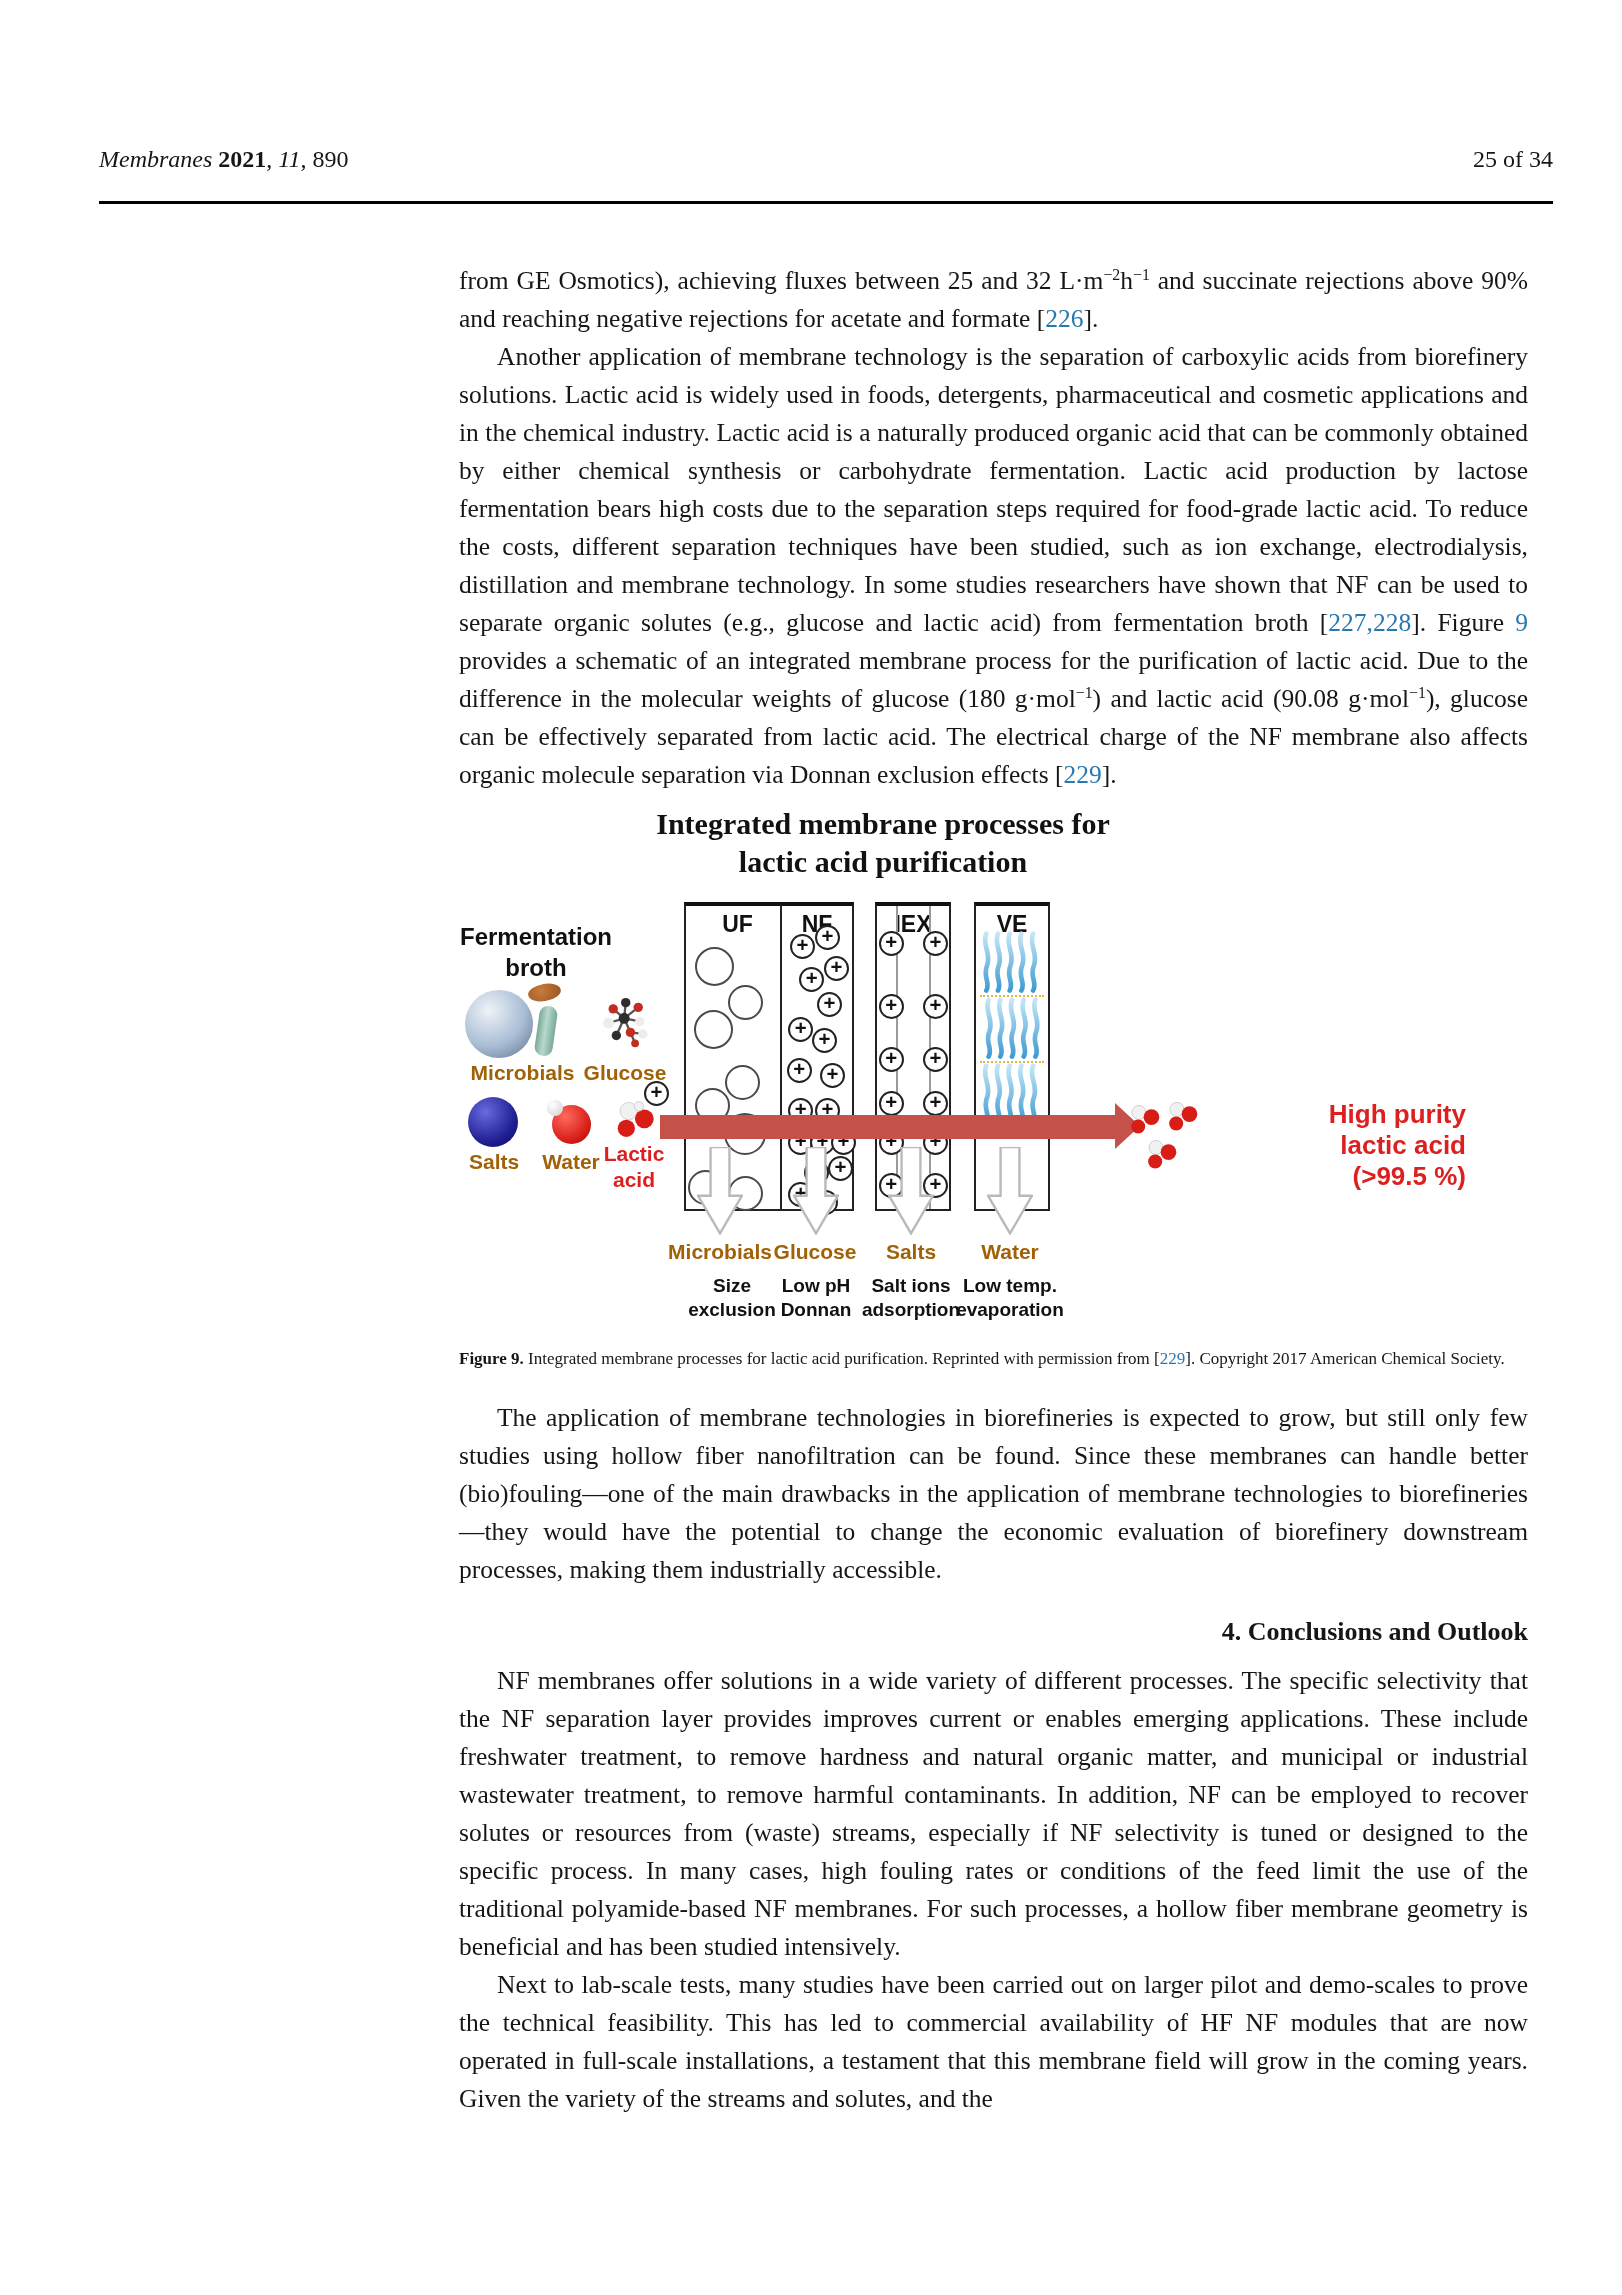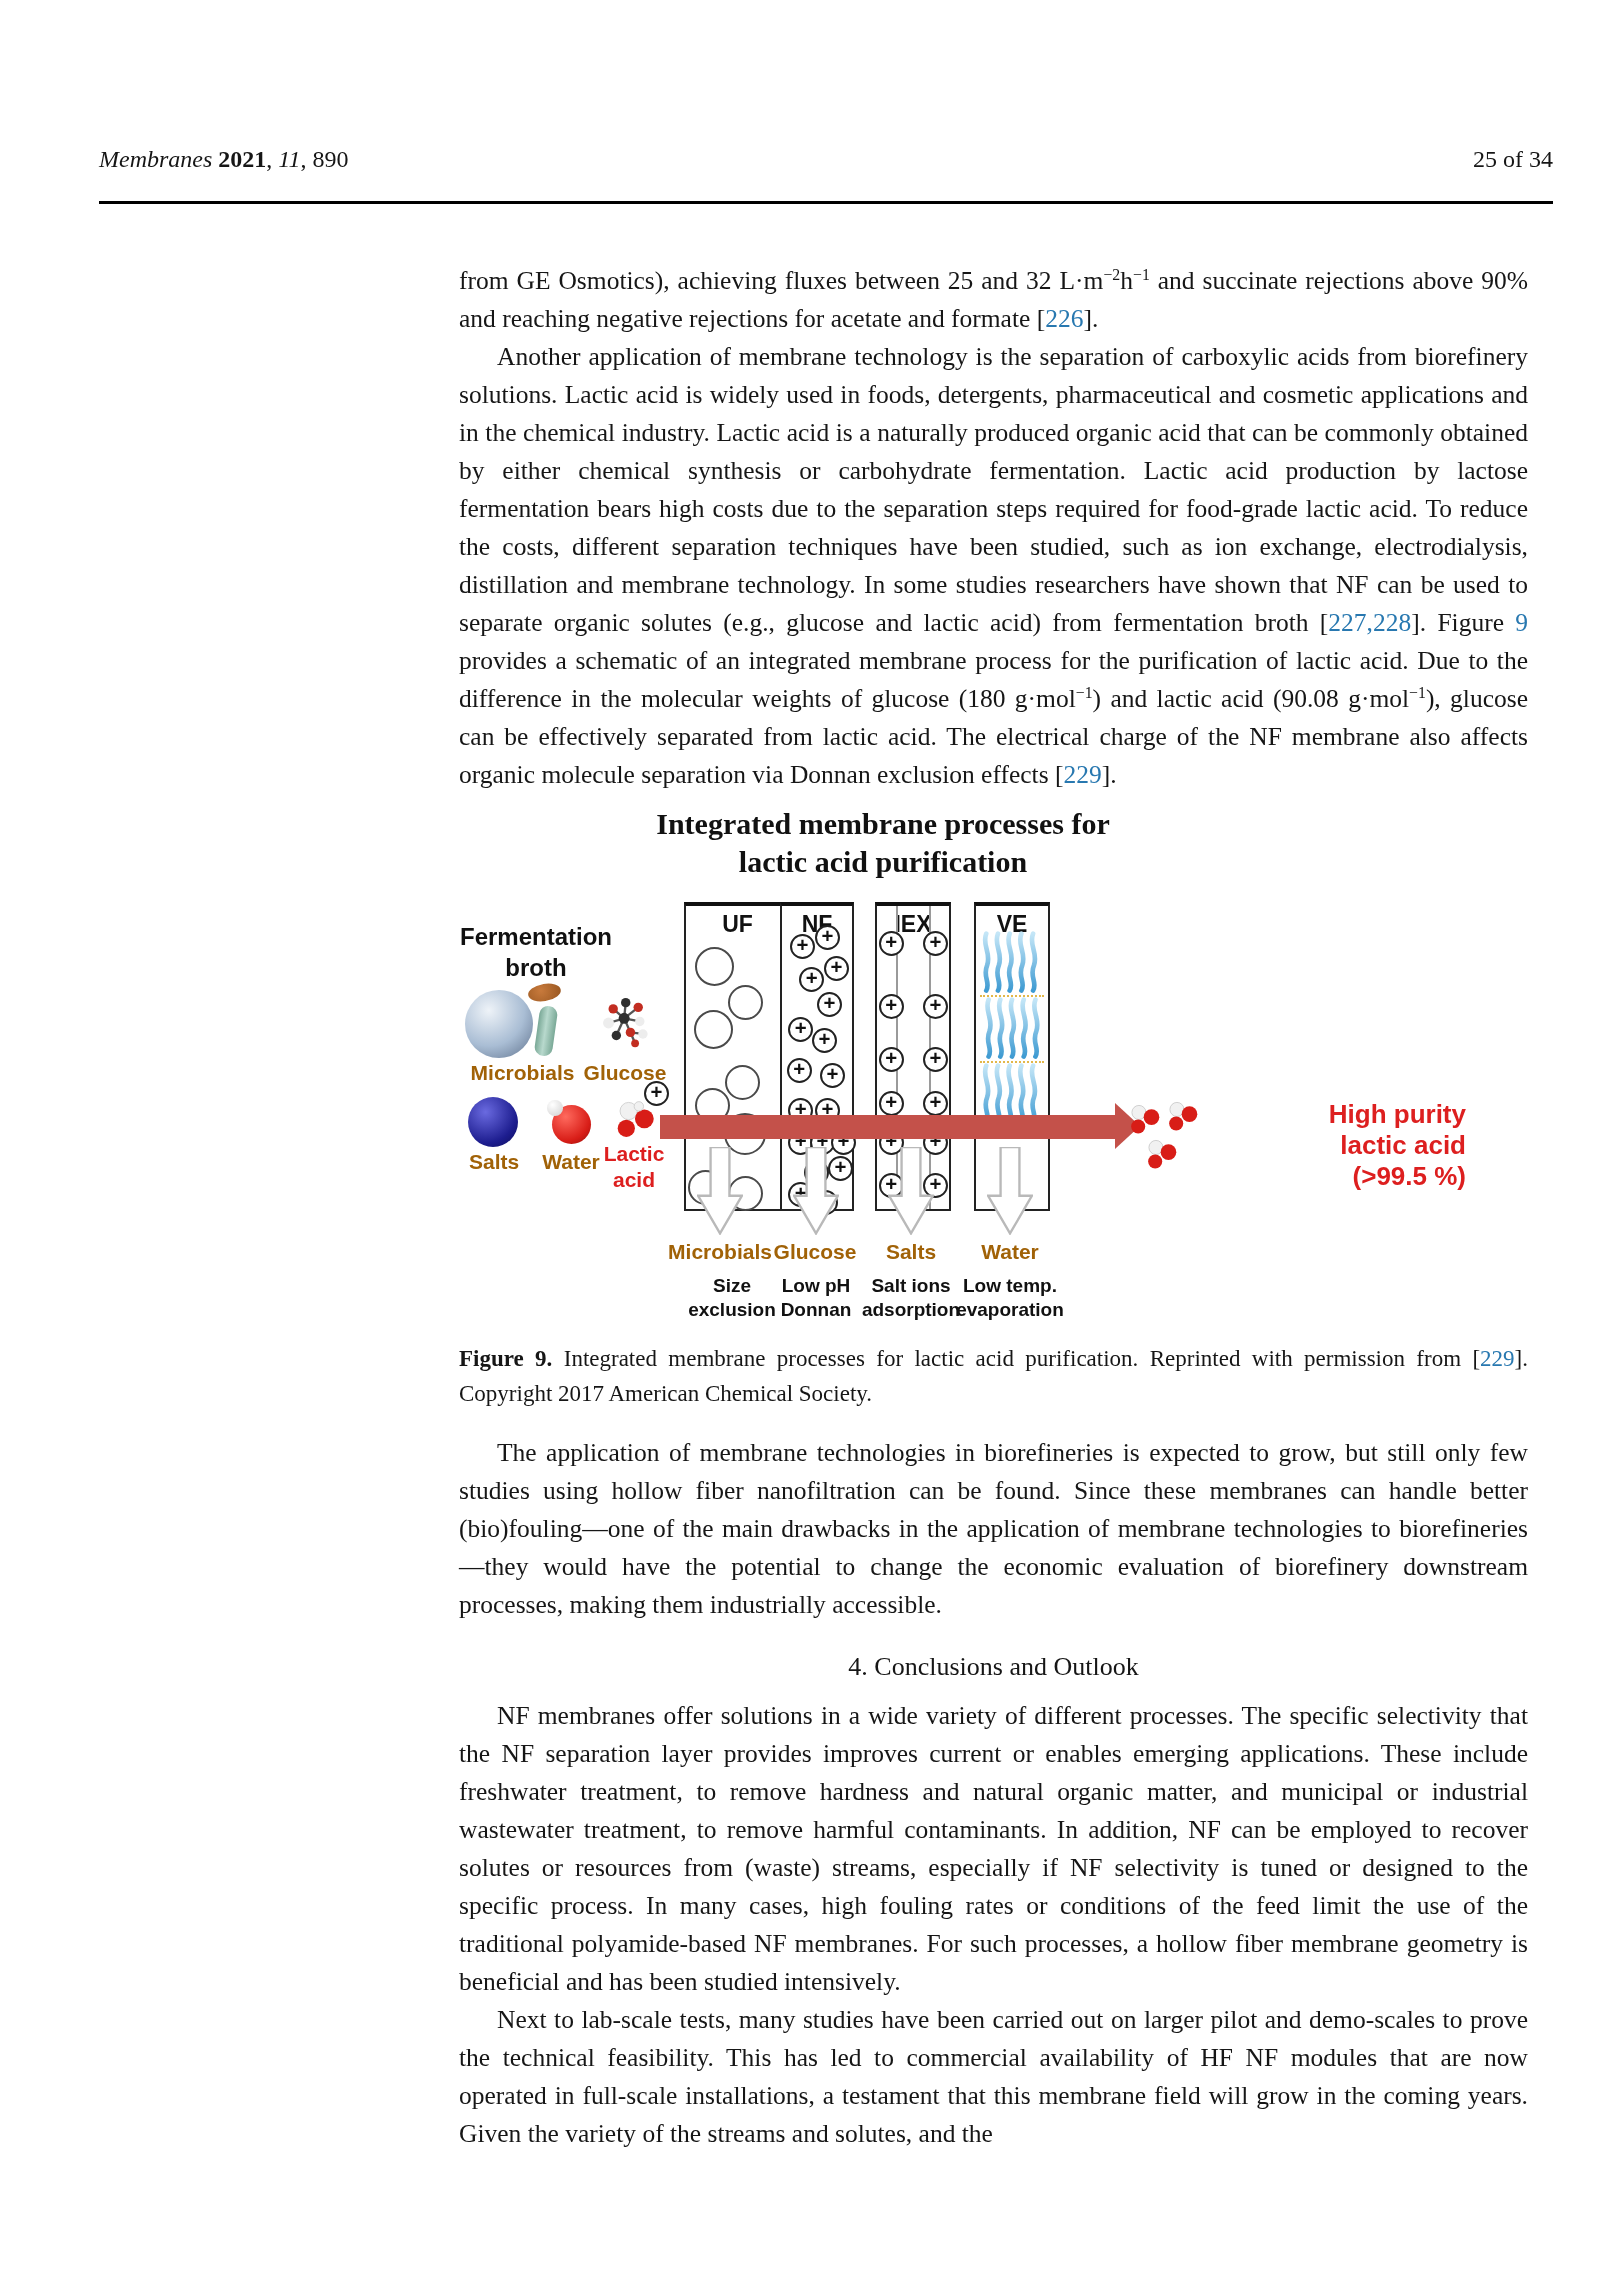--- a/index.html
+++ b/index.html
@@ -9,22 +9,22 @@
   .hdr{position:absolute;left:99px;top:146px;width:1454px;display:flex;
        justify-content:space-between;font-size:24px;}
   .rule{position:absolute;left:99px;top:201px;width:1454px;border-top:3.1px solid #000;}
   
   .content{position:absolute;left:459px;top:262px;width:1069px;
            font-size:25.5px;line-height:38px;text-align:justify;}
   .content p{margin:0;text-indent:38px;}
   .content p.noindent{text-indent:0;}
   sup{font-size:0.62em;line-height:0;vertical-align:super;}
   .ref{color:#2878b0;}
-  h2{font-size:26px;line-height:38px;font-weight:normal;margin:23.6px 0 11px 0;text-align:center;}
-  .caption{font-size:23px;line-height:35px;margin-top:2px;text-align:justify;}
+  h2{font-size:26px;line-height:38px;font-weight:bold;margin:23.6px 0 11px 0;text-align:right;}
+  .caption{font-size:17px;line-height:35px;margin-top:2px;text-align:justify;}
   
   .figure{position:relative;height:531px;margin:11px 0 4.7px 0;
           font-family:"Liberation Sans", sans-serif;text-align:left;line-height:normal;}
   .abs{position:absolute;}
   .fig-title{left:0;top:0;width:848px;text-align:center;font-weight:bold;
              font-size:30px;line-height:38px;color:#111;font-family:Liberation Serif, serif;}
   .ferm-label{left:0;top:116px;width:154px;text-align:center;font-weight:bold;
               font-size:24px;line-height:31px;color:#111;}
   .flabel{position:absolute;font-weight:bold;font-size:21px;color:#a16207;text-align:center;}
   .red-t{color:#dd1f1f;}

